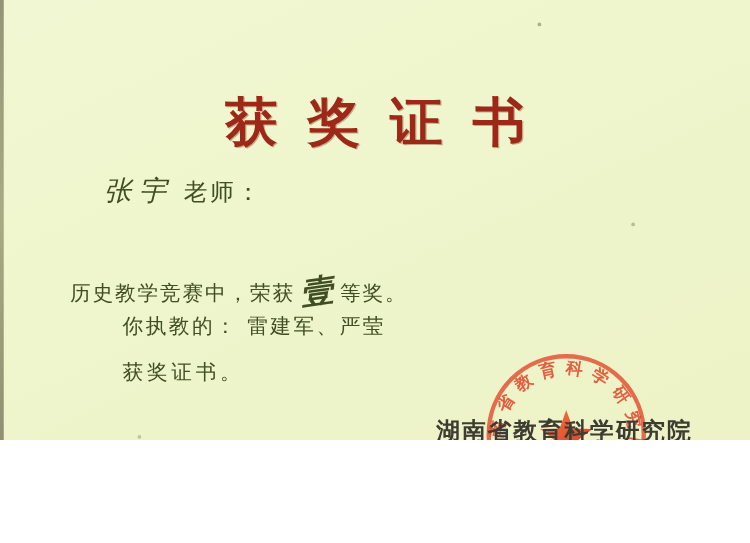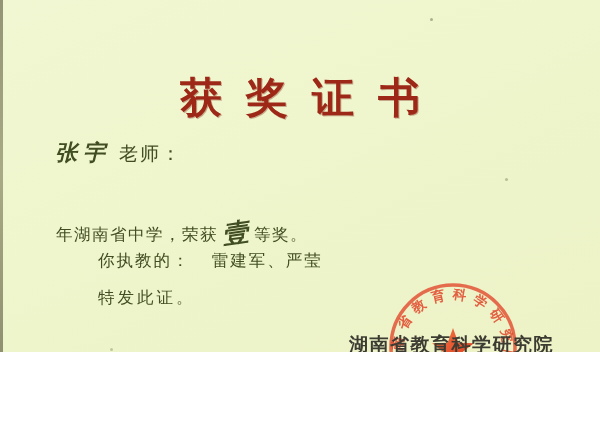--- a/index.html
+++ b/index.html
@@ -34,34 +34,34 @@
     color:#9e2817;
     letter-spacing:24px;
     text-indent:24px;
     text-shadow:1px 1px 0 rgba(120,30,15,.35);
   }
   
   .ink{color:#414d22;}
   .salutation{position:absolute;left:55px;top:138px;font-size:19px;letter-spacing:2px;}
   .hand{
     font-family:"DejaVu Serif", cursive;
-    font-style:italic;font-weight:bold;
-    font-size:22px;letter-spacing:6px;
+    font-style:italic;font-weight:normal;
+    font-size:22px;letter-spacing:6px;margin-left:28px;
   }
   .line1{position:absolute;left:98px;top:180px;font-size:16.5px;letter-spacing:1.2px;white-space:nowrap;}
   .line2{position:absolute;left:56px;top:214px;font-size:16.5px;letter-spacing:1.5px;white-space:nowrap;}
   .grade{
     font-family:"DejaVu Serif", cursive;
     font-style:italic;font-weight:bold;
     font-size:26px;letter-spacing:0;
     display:inline-block;transform:rotate(-8deg) translateY(2px);
     margin:0 6px 0 4px;
   }
   .line3{position:absolute;left:98px;top:250px;font-size:16.5px;letter-spacing:2px;white-space:nowrap;}
-  .line3 .names{margin-left:14px;}
+  .line3 .names{}
   .line4{position:absolute;left:98px;top:287px;font-size:16.5px;letter-spacing:3px;}
   
   .issuer{
     position:absolute;left:349px;top:332px;
     font-size:19px;font-weight:bold;color:#3c3c33;
     letter-spacing:1.5px;white-space:nowrap;z-index:3;
   }
   .date{
     position:absolute;left:366px;top:364px;
     font-size:17px;color:#45453a;
@@ -80,29 +80,29 @@
 
   <div class="title">获奖证书</div>
 
   <div class="salutation ink">
     <span class="hand">张宇</span>
     <span>老师：</span>
   </div>
 
 
   <div class="line2 ink">
-    <span>年湖南省中学，荣获</span><span class="grade">壹</span><span>等奖。</span>
+    <span>历史教学竞赛中，荣获</span><span class="grade">壹</span><span>等奖。</span>
   </div>
 
   <div class="line3 ink">
     <span>你执教的：</span>
     <span class="names">雷建军、严莹</span>
   </div>
 
-  <div class="line4 ink">特发此证。</div>
+  <div class="line4 ink">获奖证书。</div>
 
   <svg class="seal" viewBox="0 0 150 150">
     <defs>
       <linearGradient id="starGrad" x1="0" y1="0" x2="1" y2="1">
         <stop offset="0" stop-color="#f47a44"></stop>
         <stop offset="1" stop-color="#d8341c"></stop>
       </linearGradient>
       <path id="sealArc" d="M 30,102 A 51,51 0 1 1 120,102" fill="none"></path>
     </defs>
     <circle cx="75" cy="75" r="62" fill="none" stroke="rgba(225,74,46,0.8)" stroke-width="3.5"></circle>

